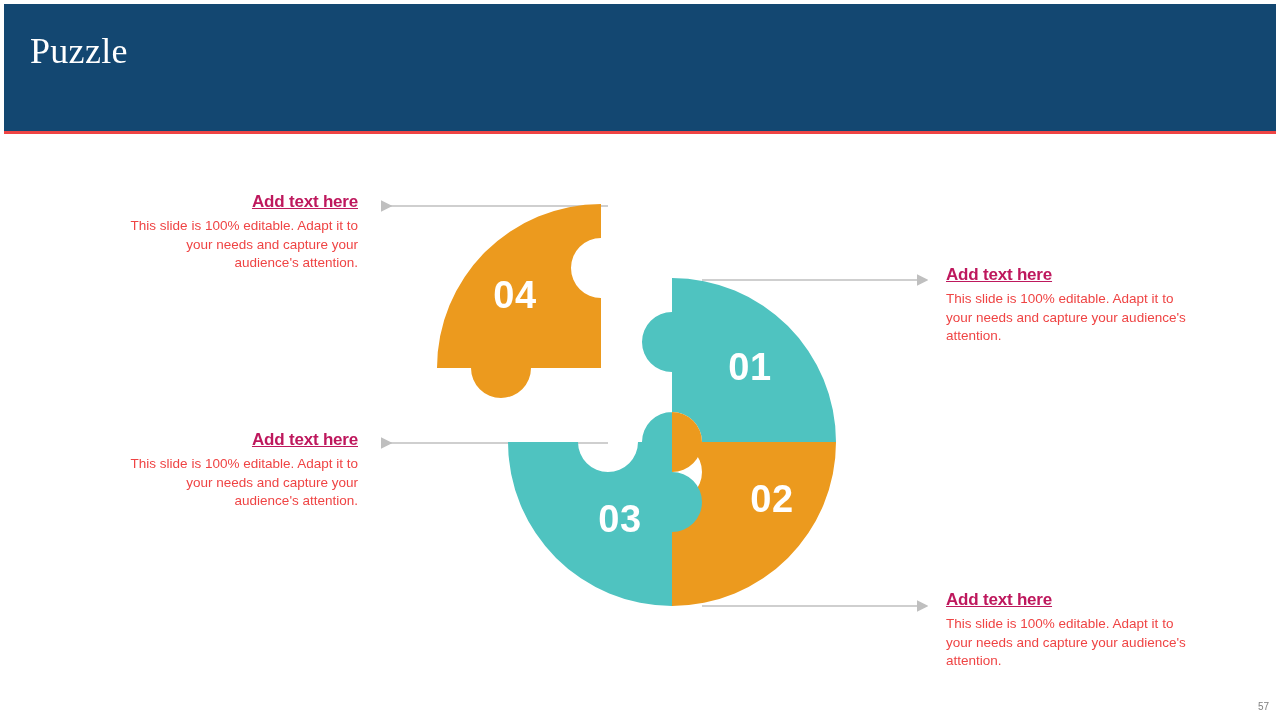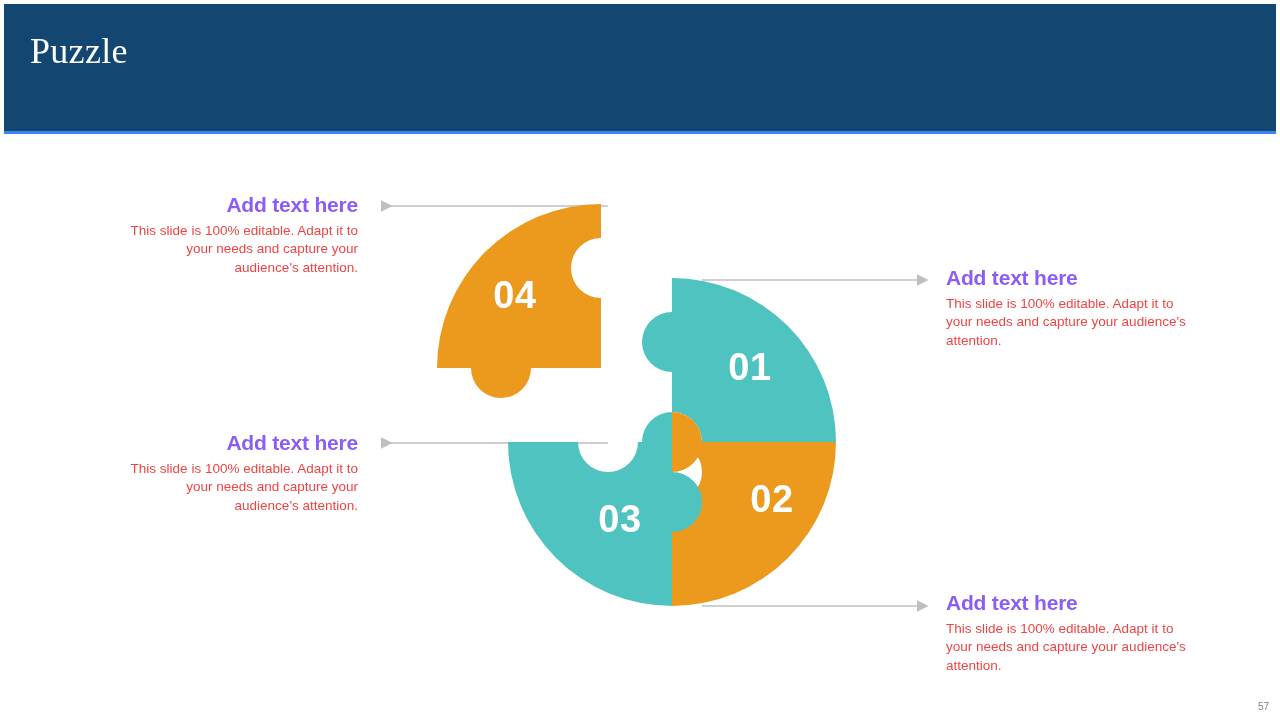--- a/index.html
+++ b/index.html
@@ -20,21 +20,21 @@
   }
 
   
   .header-bar {
     position: absolute;
     left: 4px;
     top: 4px;
     width: 1272px;
     height: 130px;
     background: #134771;
-    border-bottom: 3px solid #3b82f6;
+    border-bottom: 3px solid #ef4444;
     box-sizing: border-box;
   }
   .header-title {
     position: absolute;
     left: 26px;
     top: 26px;
     font-family: "Liberation Serif", serif;
     font-size: 36px;
     font-weight: 400;
     color: #ffffff;
@@ -42,26 +42,27 @@
     line-height: 1.2;
     white-space: nowrap;
   }
 
   
   .callout {
     position: absolute;
     width: 234px;
   }
   .callout .c-title {
-    font-size: 21px;
+    font-size: 17px;
     font-weight: bold;
-    color: #8b5cf6;
+    color: #be185d;
     letter-spacing: -0.2px;
     margin: 0 0 5px 0;
     line-height: 1.2;
+    text-decoration: underline;
   }
   .callout .c-body {
     font-size: 13.5px;
     font-weight: 400;
     color: #ef4444;
     line-height: 1.35;
     margin: 0;
   }
   .callout.align-right { text-align: right; }
   .callout.align-left  { text-align: left; }

